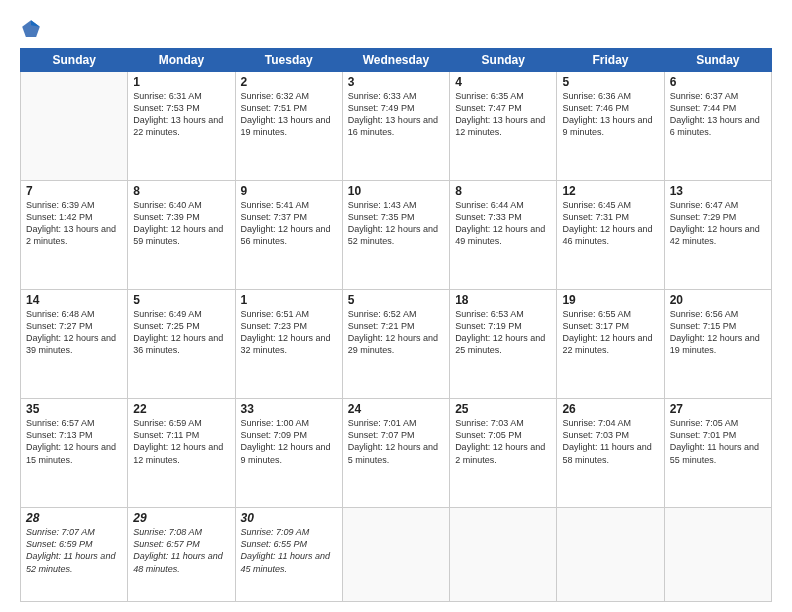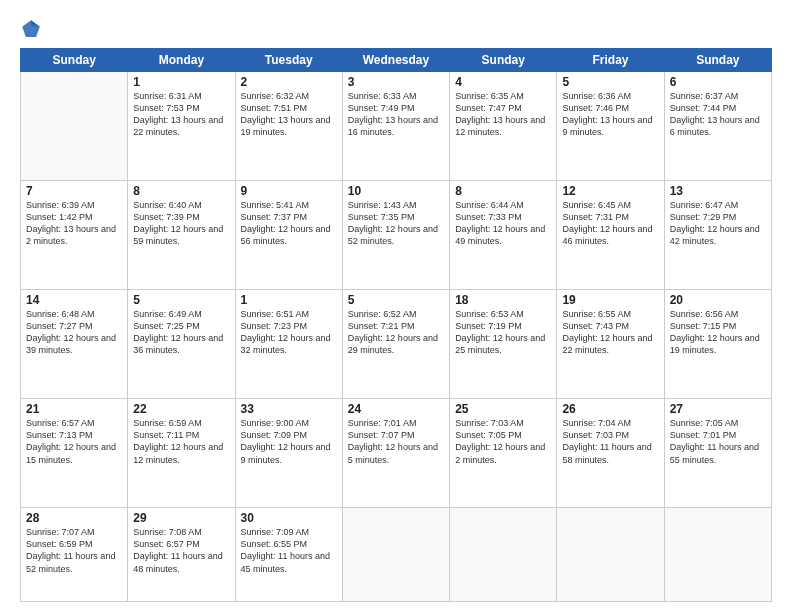--- a/index.html
+++ b/index.html
@@ -93,20 +93,21 @@
     .day-info {
       font-size: 9px;
       line-height: 1.35;
       color: #333;
     }
     .empty-cell {
       background: #f9f9f9;
     }
     .last-row td {
       height: 70px;
+      font-style: italic;
     }
   </style>
 </head>
 <body>
 
 <div class="page">
   <div class="header">
     <div class="logo">
       <svg class="logo-icon" viewBox="0 0 30 30">
         <polygon points="15,3 27,12 22,26 8,26 3,12" fill="#2962b0" opacity="0.85"></polygon>
@@ -264,50 +265,50 @@
           <td>
             <span class="day-number">18</span>
             <div class="day-info">Sunrise: 6:53 AM
 Sunset: 7:19 PM
 Daylight: 12 hours
 and 25 minutes.</div>
           </td>
           <td>
             <span class="day-number">19</span>
             <div class="day-info">Sunrise: 6:55 AM
-Sunset: 7:43 PM
+Sunset: 3:17 PM
 Daylight: 12 hours
 and 22 minutes.</div>
           </td>
           <td>
             <span class="day-number">20</span>
             <div class="day-info">Sunrise: 6:56 AM
 Sunset: 7:15 PM
 Daylight: 12 hours
 and 19 minutes.</div>
           </td>
         </tr>
         <tr>
           <td>
-            <span class="day-number">21</span>
+            <span class="day-number">35</span>
             <div class="day-info">Sunrise: 6:57 AM
 Sunset: 7:13 PM
 Daylight: 12 hours
 and 15 minutes.</div>
           </td>
           <td>
             <span class="day-number">22</span>
             <div class="day-info">Sunrise: 6:59 AM
 Sunset: 7:11 PM
 Daylight: 12 hours
 and 12 minutes.</div>
           </td>
           <td>
             <span class="day-number">33</span>
-            <div class="day-info">Sunrise: 9:00 AM
+            <div class="day-info">Sunrise: 1:00 AM
 Sunset: 7:09 PM
 Daylight: 12 hours
 and 9 minutes.</div>
           </td>
           <td>
             <span class="day-number">24</span>
             <div class="day-info">Sunrise: 7:01 AM
 Sunset: 7:07 PM
 Daylight: 12 hours
 and 5 minutes.</div>

